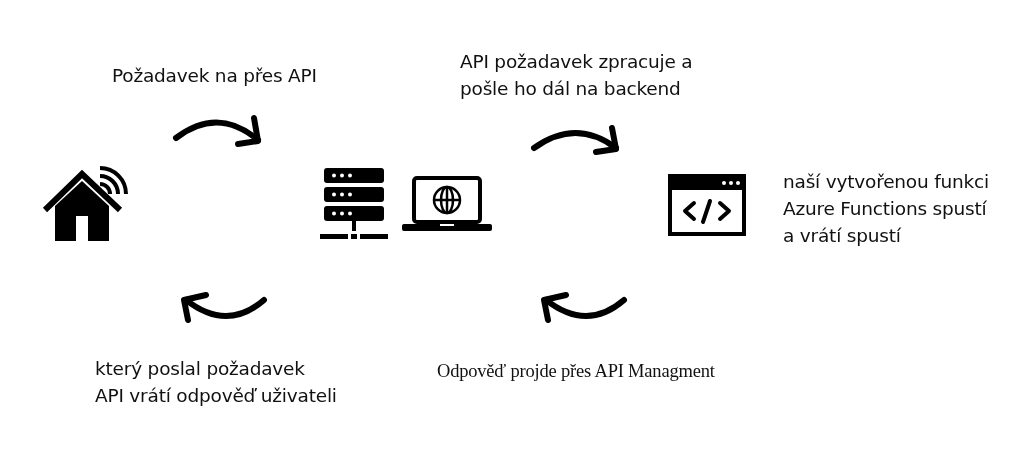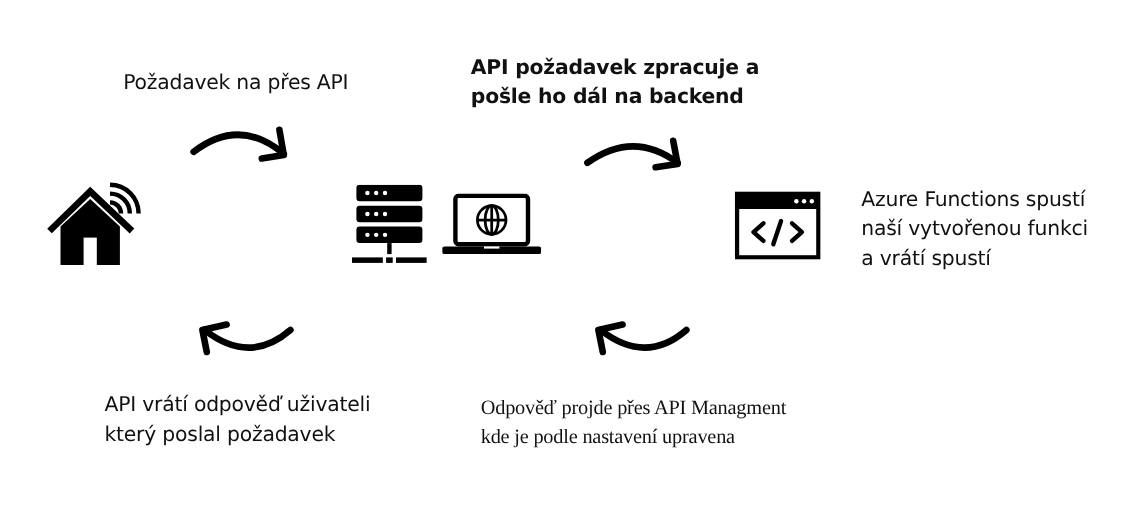--- a/index.html
+++ b/index.html
@@ -10,39 +10,38 @@
     .ico { position:absolute; }
     svg { display:block; }
   </style>
 </head>
 <body>
 
 <div class="lbl" style="left:112px; top:62px;">
   <span>Požadavek na přes API</span>
 </div>
 
-<div class="lbl" style="left:428px; top:48px;font-weight:bold;">
+<div class="lbl" style="left:460px; top:48px;">
   <span>API požadavek zpracuje a</span>
   <span>pošle ho dál na backend</span>
 </div>
 
 <div class="lbl" style="left:783px; top:168px;">
+  <span>naší vytvořenou funkci</span>
   <span>Azure Functions spustí</span>
-  <span>naší vytvořenou funkci</span>
   <span>a vrátí spustí</span>
 </div>
 
 <div class="lbl" style="left:437px; top:358px;font-family:Liberation Serif, serif;">
   <span>Odpověď projde přes API Managment</span>
-  <span>kde je podle nastavení upravena</span>
 </div>
 
 <div class="lbl" style="left:95px; top:355px;">
+  <span>který poslal požadavek</span>
   <span>API vrátí odpověď uživateli</span>
-  <span>který poslal požadavek</span>
 </div>
 
 <div class="ico" style="left:40px; top:160px;">
   <svg width="90" height="82" viewBox="0 0 90 82">
 
     <polyline points="5,50 42,14 80,50" fill="none" stroke="#000" stroke-width="6" stroke-linejoin="miter"></polyline>
 
     <path d="M15,46 L42,21 L69,46 L69,81 L15,81 Z" fill="#000"></path>
 
     <rect x="36" y="56" width="12" height="25" fill="#fff"></rect>

